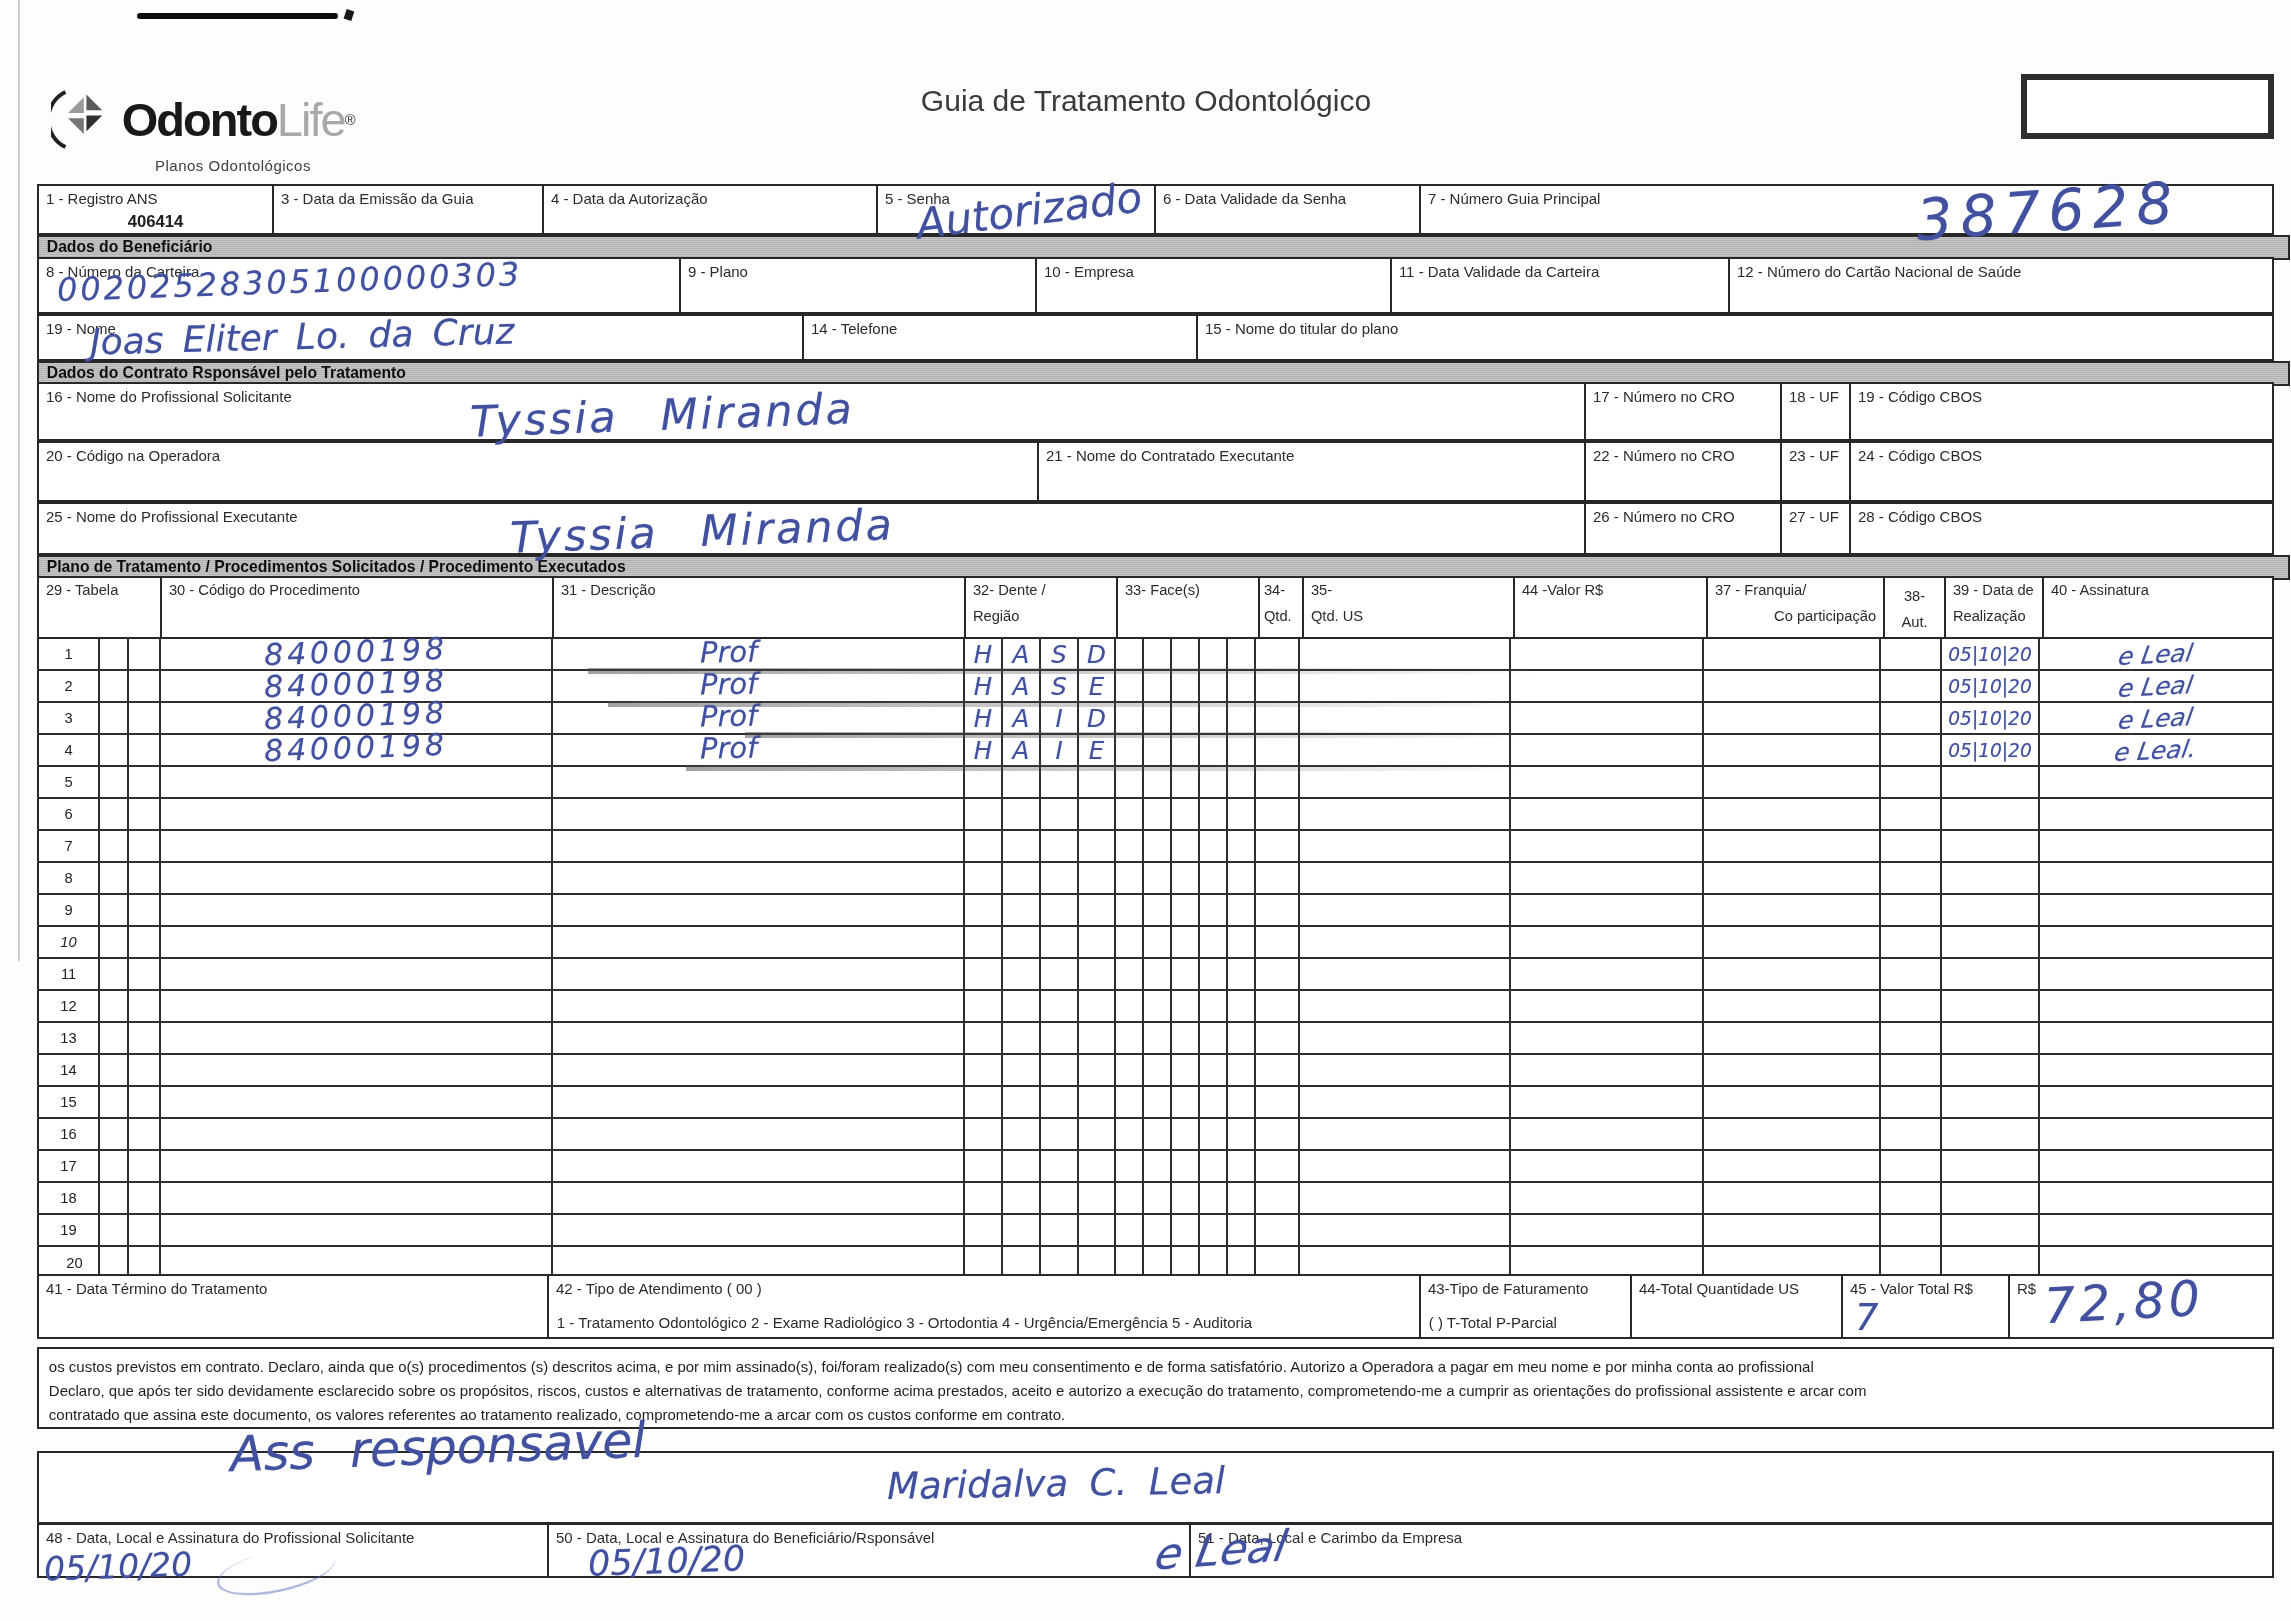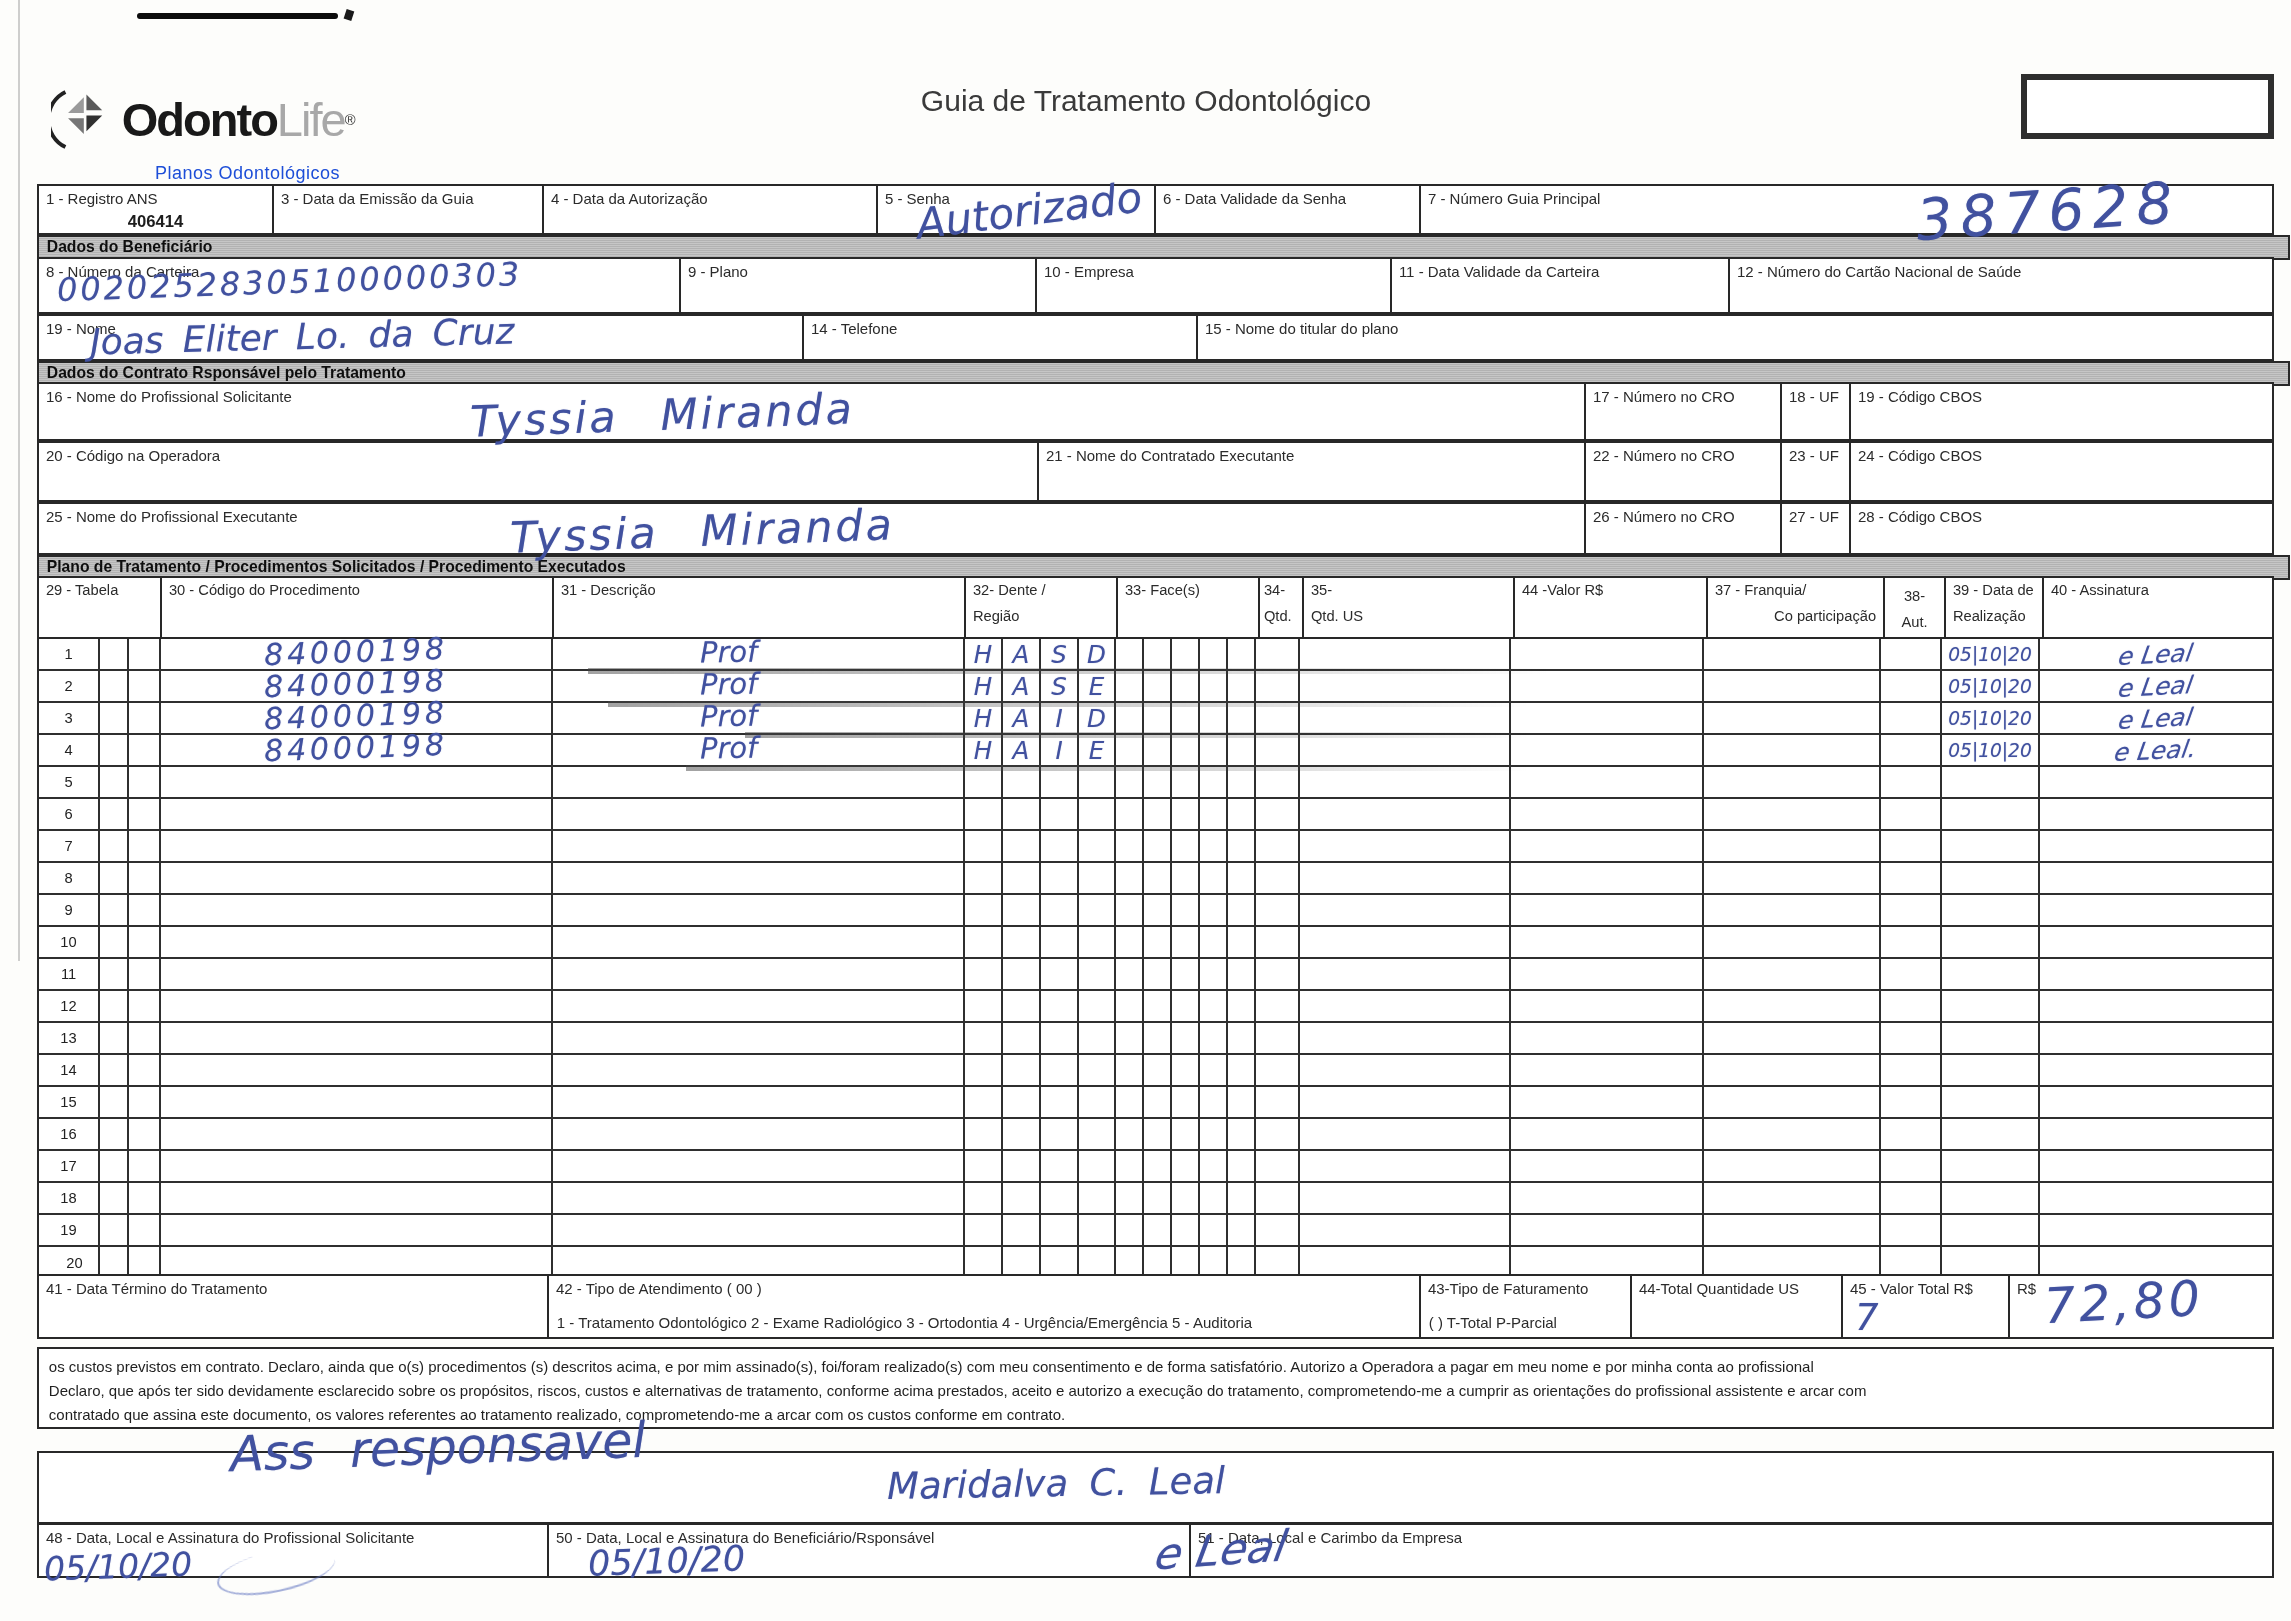--- a/index.html
+++ b/index.html
@@ -9,21 +9,21 @@
   .scanline{position:absolute;left:137px;top:12.7px;width:201px;height:5.9px;background:#0c0c0c;border-radius:2.9px;}
   .scantick{position:absolute;left:345px;top:9.8px;width:7.8px;height:9.8px;background:#1a1a1a;transform:rotate(18deg);}
   .edgeline{position:absolute;left:17.6px;top:0;width:2.9px;height:961px;background:rgba(40,40,40,.22);}
   .smudge{position:absolute;height:5.9px;background:linear-gradient(90deg,rgba(70,70,70,.50),rgba(70,70,70,.18) 70%,rgba(70,70,70,0));filter:blur(0.6px);}
   
   .logo{position:absolute;left:51px;top:88px;display:flex;align-items:center;}
   .logo svg{width:63px;height:63px;margin-right:7.8px;}
   .logo-bold{font-size:47px;font-weight:700;color:#191919;letter-spacing:-2px;}
   .logo-light{font-size:47px;font-weight:400;color:#a8a8a8;letter-spacing:-2px;}
   .logo-reg{font-size:14.7px;color:#333;vertical-align:super;}
-  .tagline{position:absolute;left:155px;top:163px;font-size:18px;color:#1d4ed8;letter-spacing:0.5px;}
+  .tagline{position:absolute;left:155px;top:157px;font-size:15px;color:#404040;letter-spacing:0.5px;}
   .doc-title{position:absolute;left:0;top:84px;width:100%;text-align:center;font-size:30px;color:#3a3a3a;}
   .corner-box{position:absolute;left:2021px;top:74px;width:241px;height:53px;border:6.9px solid #2e2e2e;background:#fff;}
   
   .blk{position:absolute;left:37px;width:2233px;background:#fff;border:2px solid #282828;box-sizing:content-box;}
   .frow{display:flex;height:100%;}
   .fcell{border-right:2px solid #282828;padding:3.9px 6.9px 0 6.9px;font-size:15px;color:#2b2b2b;
          box-sizing:border-box;overflow:visible;position:relative;line-height:1.25;}
   .fcell:last-child{border-right:none;}
   .fval{text-align:center;font-size:16.7px;color:#1d1d1d;margin-top:2.9px;font-weight:700;}
   .secbar{height:17.6px;padding:1px 7.8px 2.9px 7.8px;font-size:15.7px;font-weight:700;color:#0e0e0e;
@@ -527,21 +527,21 @@
         <div class="tcell " style="flex: 0 0 28px;"></div>
         <div class="tcell " style="flex: 0 0 44px;"></div>
         <div class="tcell " style="flex: 0 0 211px;"></div>
         <div class="tcell " style="flex: 0 0 193px;"></div>
         <div class="tcell " style="flex: 0 0 177px;"></div>
         <div class="tcell " style="flex: 0 0 61px;"></div>
         <div class="tcell c-data" style="flex: 0 0 98px;"></div>
         <div class="tcell c-assin" style="flex: 1 1 0%;"></div>
       </div>
       <div class="trow">
-        <div class="tcell c-num" style="flex: 0 0 61px;">
+        <div class="tcell c-num" style="flex: 0 0 61px; font-style: italic;">
           <span class="pnum">10</span>
         </div>
         <div class="tcell " style="flex: 0 0 29px;"></div>
         <div class="tcell " style="flex: 0 0 32px;"></div>
         <div class="tcell c-cod" style="flex: 0 0 392px;"></div>
         <div class="tcell c-desc" style="flex: 0 0 412px;"></div>
         <div class="tcell c-dente" style="flex: 0 0 38px;"></div>
         <div class="tcell c-dente" style="flex: 0 0 38px;"></div>
         <div class="tcell c-dente" style="flex: 0 0 38px;"></div>
         <div class="tcell c-dente" style="flex: 0 0 37px;"></div>

